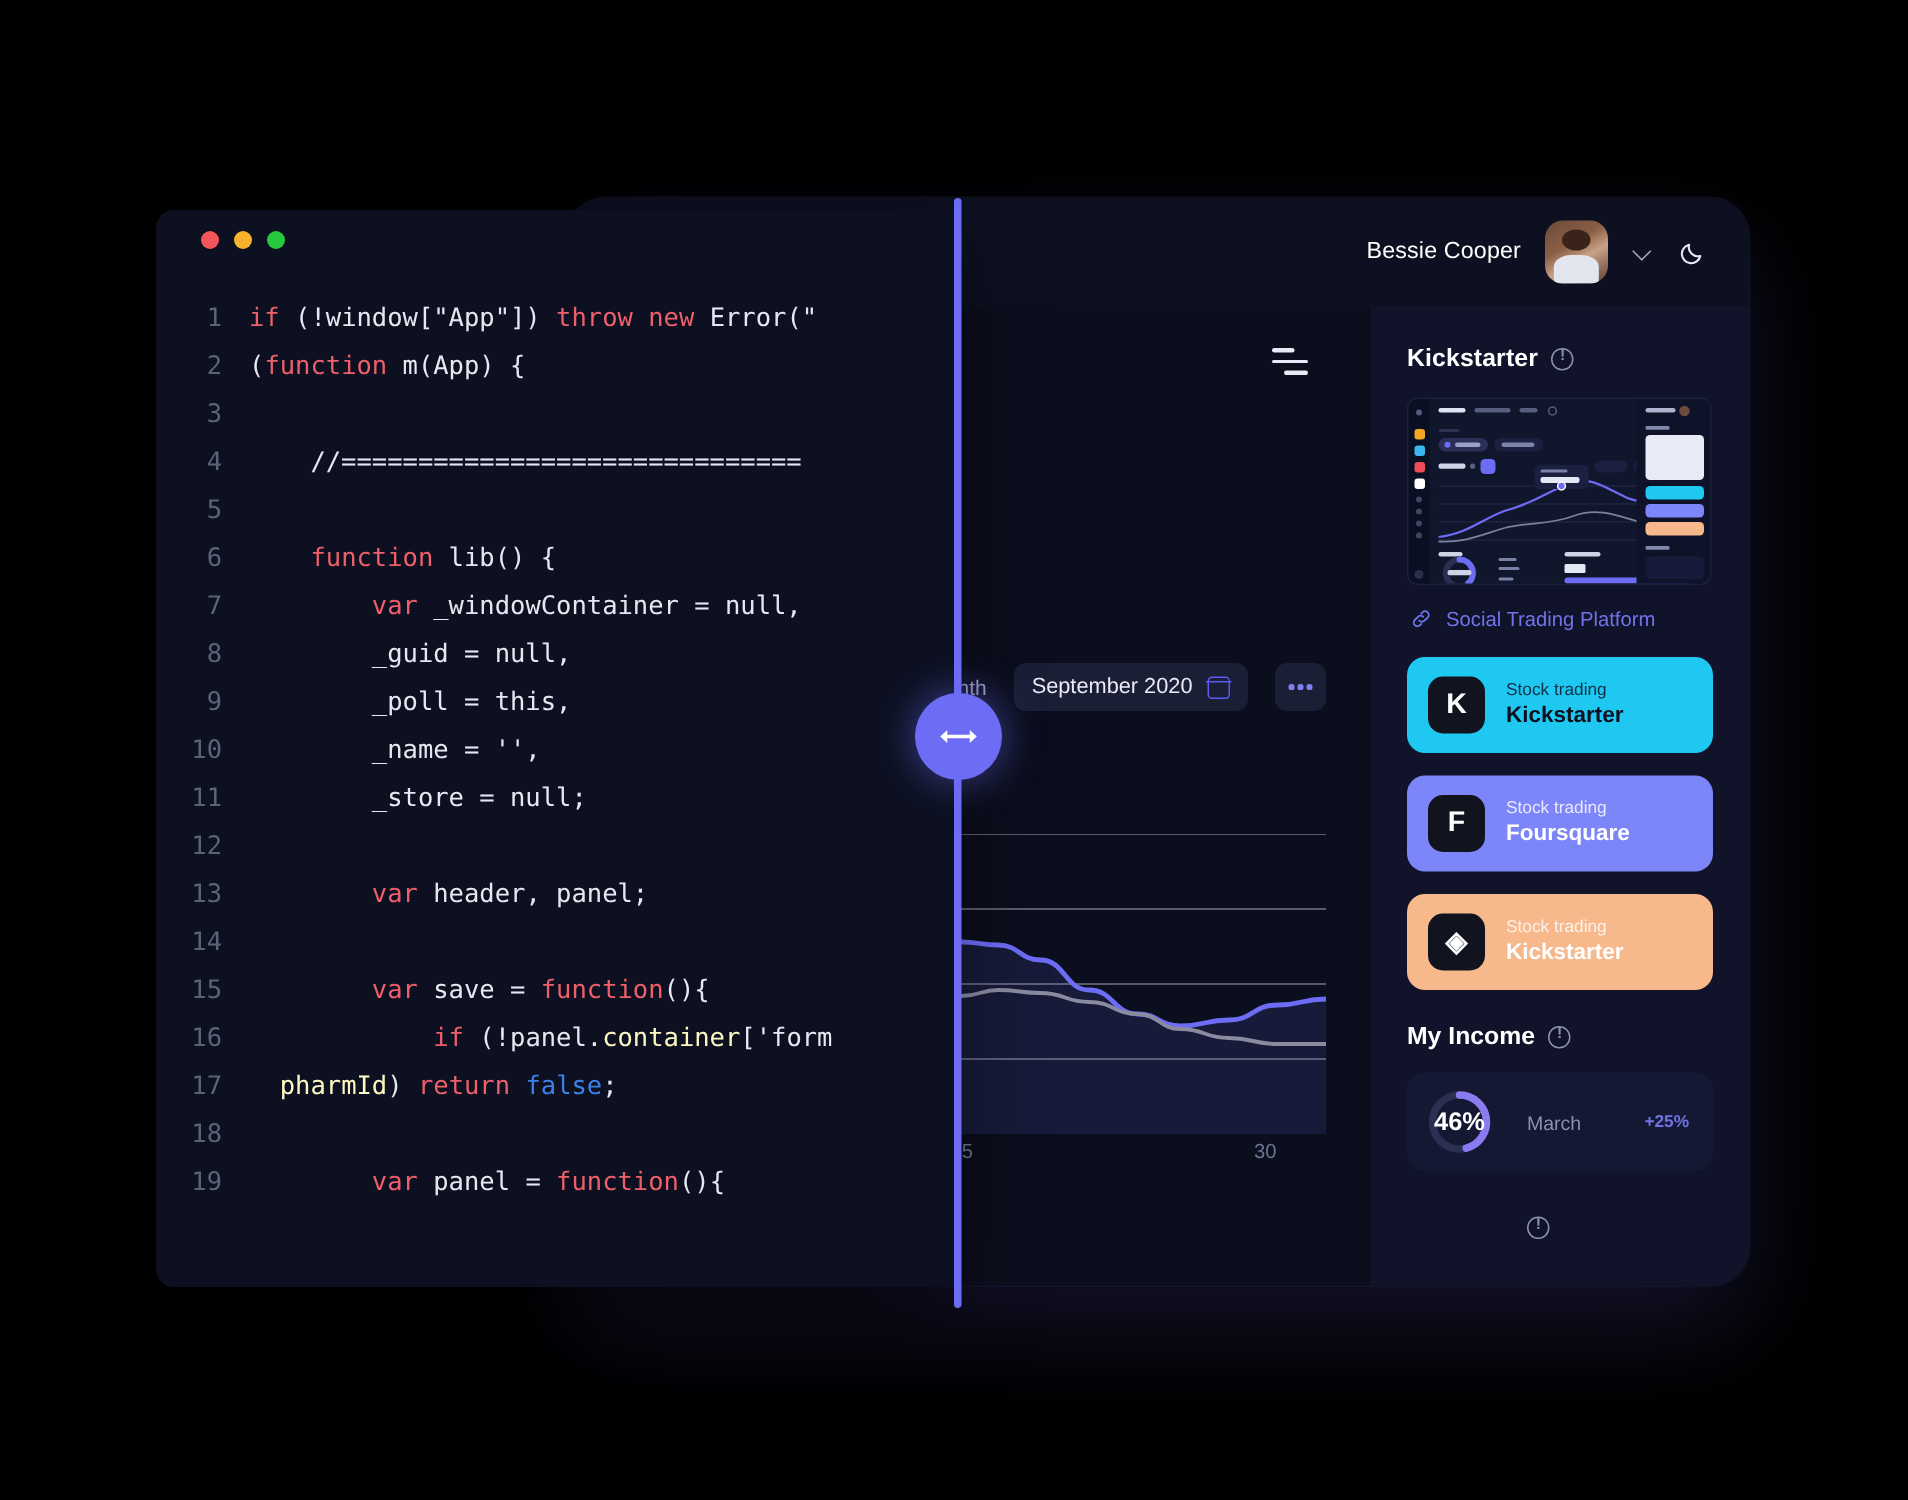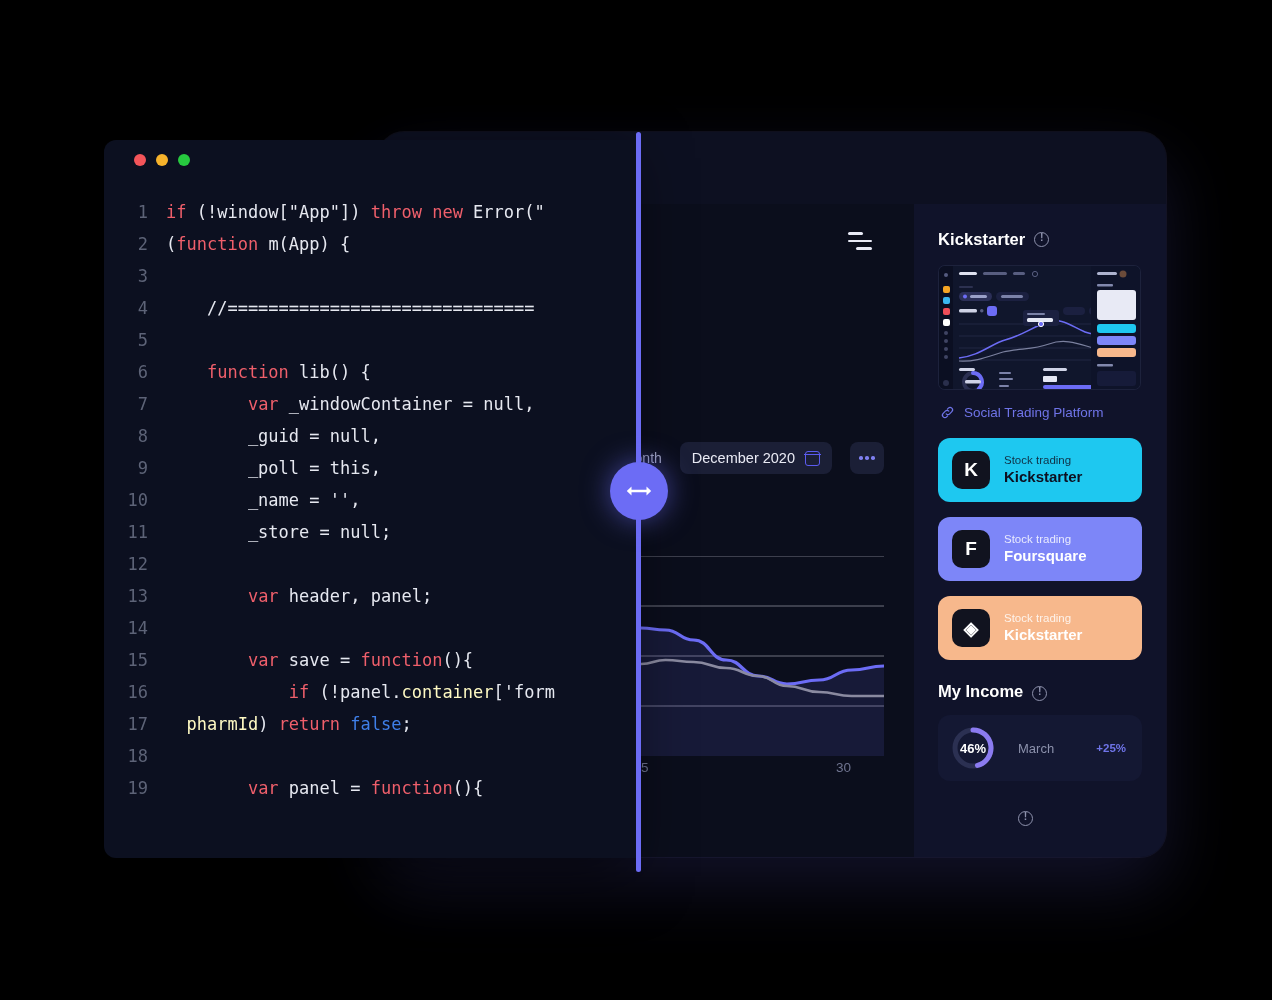--- a/index.html
+++ b/index.html
@@ -117,30 +117,30 @@
     display: flex; align-items: center; gap: 14px; padding: 0 14px; cursor: pointer;
   }
   .app-logo {
     width: 38px; height: 38px; border-radius: 10px; background: #11131f; flex: none;
     display: flex; align-items: center; justify-content: center;
     color: #fff; font-weight: 800; font-size: 19px;
   }
   .app-sub { font-size: 11.5px; opacity: .82; line-height: 1.25; }
   .app-name { font-size: 15px; font-weight: 700; line-height: 1.3; }
 
-  .income-title { display: flex; align-items: flex-end; gap: 9px; margin: 22px 0 14px 0; }
+  .income-title { display: flex; align-items: center; gap: 9px; margin: 22px 0 14px 0; }
   .income-title h3 { color: #fff; font-size: 16.5px; font-weight: 700; }
   .income-card {
     height: 66px; border-radius: 12px; background: #141833;
     display: flex; align-items: center; padding: 0 12px; gap: 14px;
   }
   .donut { width: 46px; height: 46px; position: relative; flex: none; }
   .donut-label {
     position: absolute; inset: 0; display: flex; align-items: center; justify-content: center;
-    color: #fff; font-size: 13px; font-weight: 700;
+    color: #fff; font-size: 17px; font-weight: 700;
   }
   .income-legend { color: #8b90ab; font-size: 13px; flex: 1; margin-left: 8px; }
   .income-delta { color: #6f74e8; font-size: 11.5px; font-weight: 600; margin-right: 4px; text-align: center; }
 
   
   .code-window {
     position: absolute; left: 104px; top: 140px;
     width: 535px; height: 718px;
     background: #0c1020;
     border-radius: 12px 0 0 12px;
@@ -177,35 +177,45 @@
     cursor: ew-resize;
   }
 </style>
 </head>
 <body>
 
 <div class="stage">
 
   <div class="dash-window">
 
+    <div class="dash-topbar">
+      <span class="user-name">Bessie Cooper</span>
+      <div class="avatar"></div>
+      <div class="chev"></div>
+      <div class="moon">
+        <svg width="20" height="20" viewBox="0 0 20 20" fill="none">
+          <path d="M15.5 12.6A6 6 0 0 1 8.1 5.2a6.2 6.2 0 1 0 7.4 7.4z" stroke="#e8eaf5" stroke-width="1.4" stroke-linejoin="round"></path>
+        </svg>
+      </div>
+    </div>
 
     <div class="dash-body">
 
       <div class="dash-main">
 
         <div class="filter-icon">
           <i></i>
             <i></i>
             <i></i>
         </div>
 
         <div class="chart-head">
           <span class="prov-label">Provisions Month</span>
           <div class="datepick">
-            <span>December 2020</span>
+            <span>September 2020</span>
             <span class="cal-ico"></span>
           </div>
           <div class="dots-btn">
             <span></span>
             <span></span>
             <span></span>
           </div>
         </div>
 
         <div class="chart-wrap">

